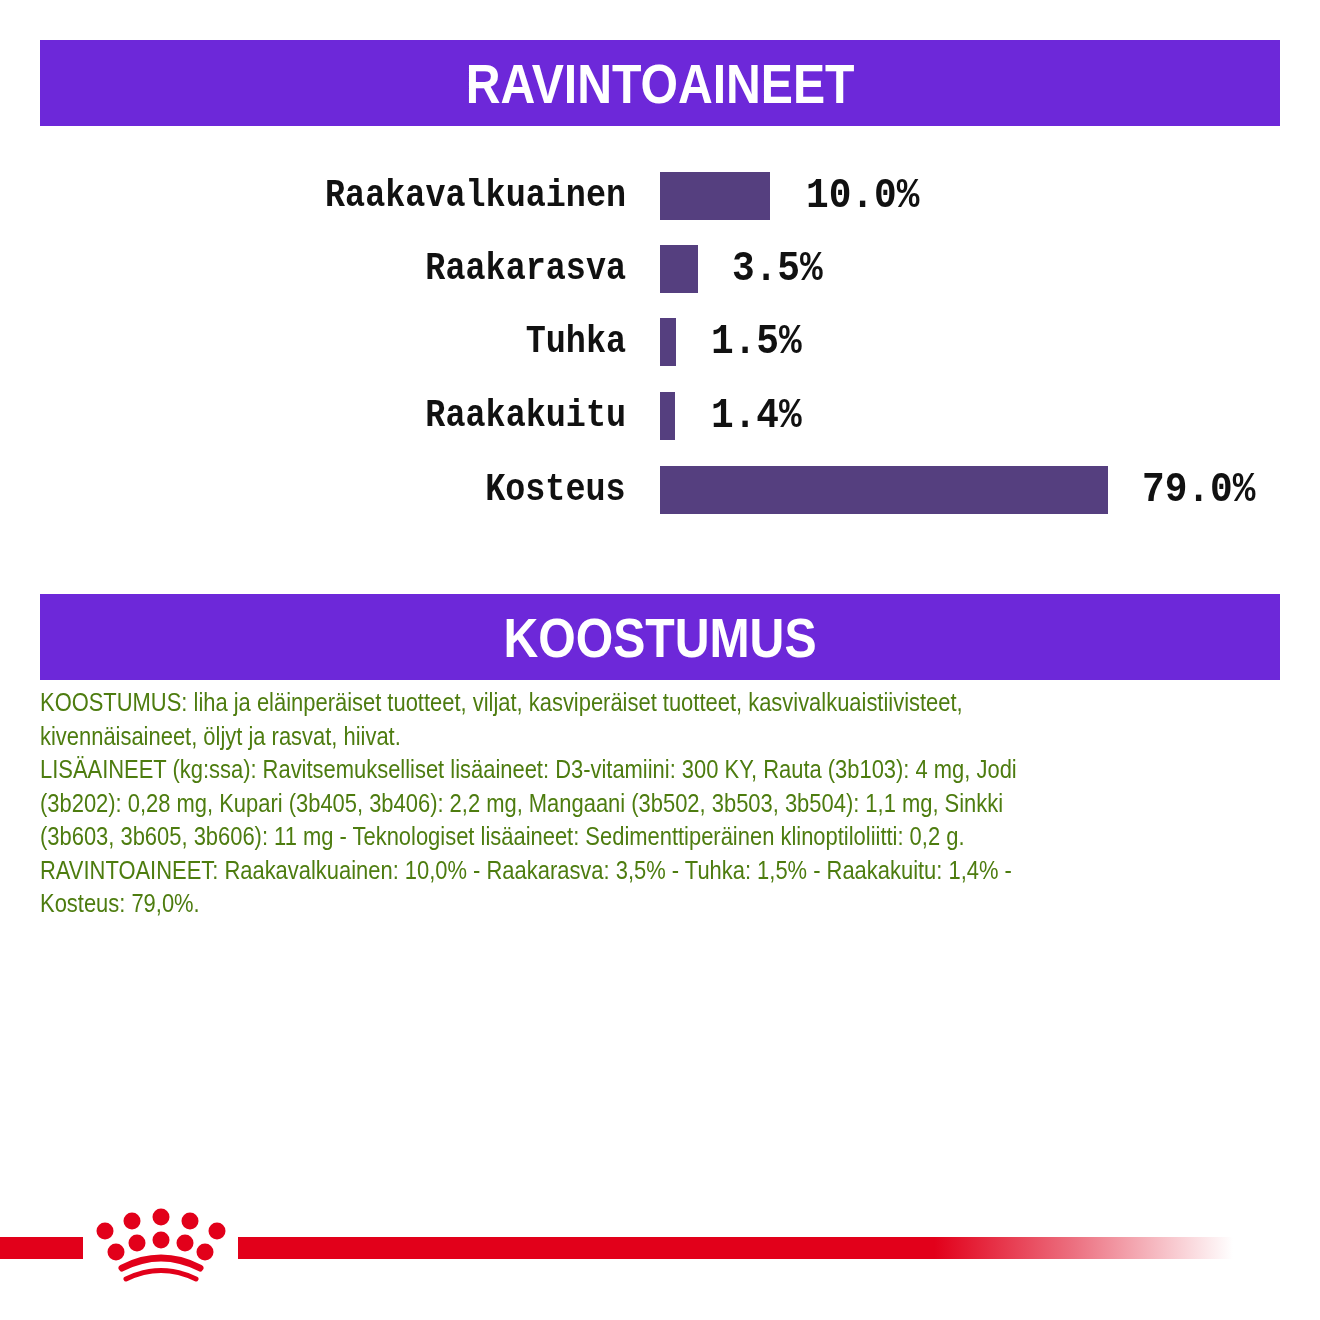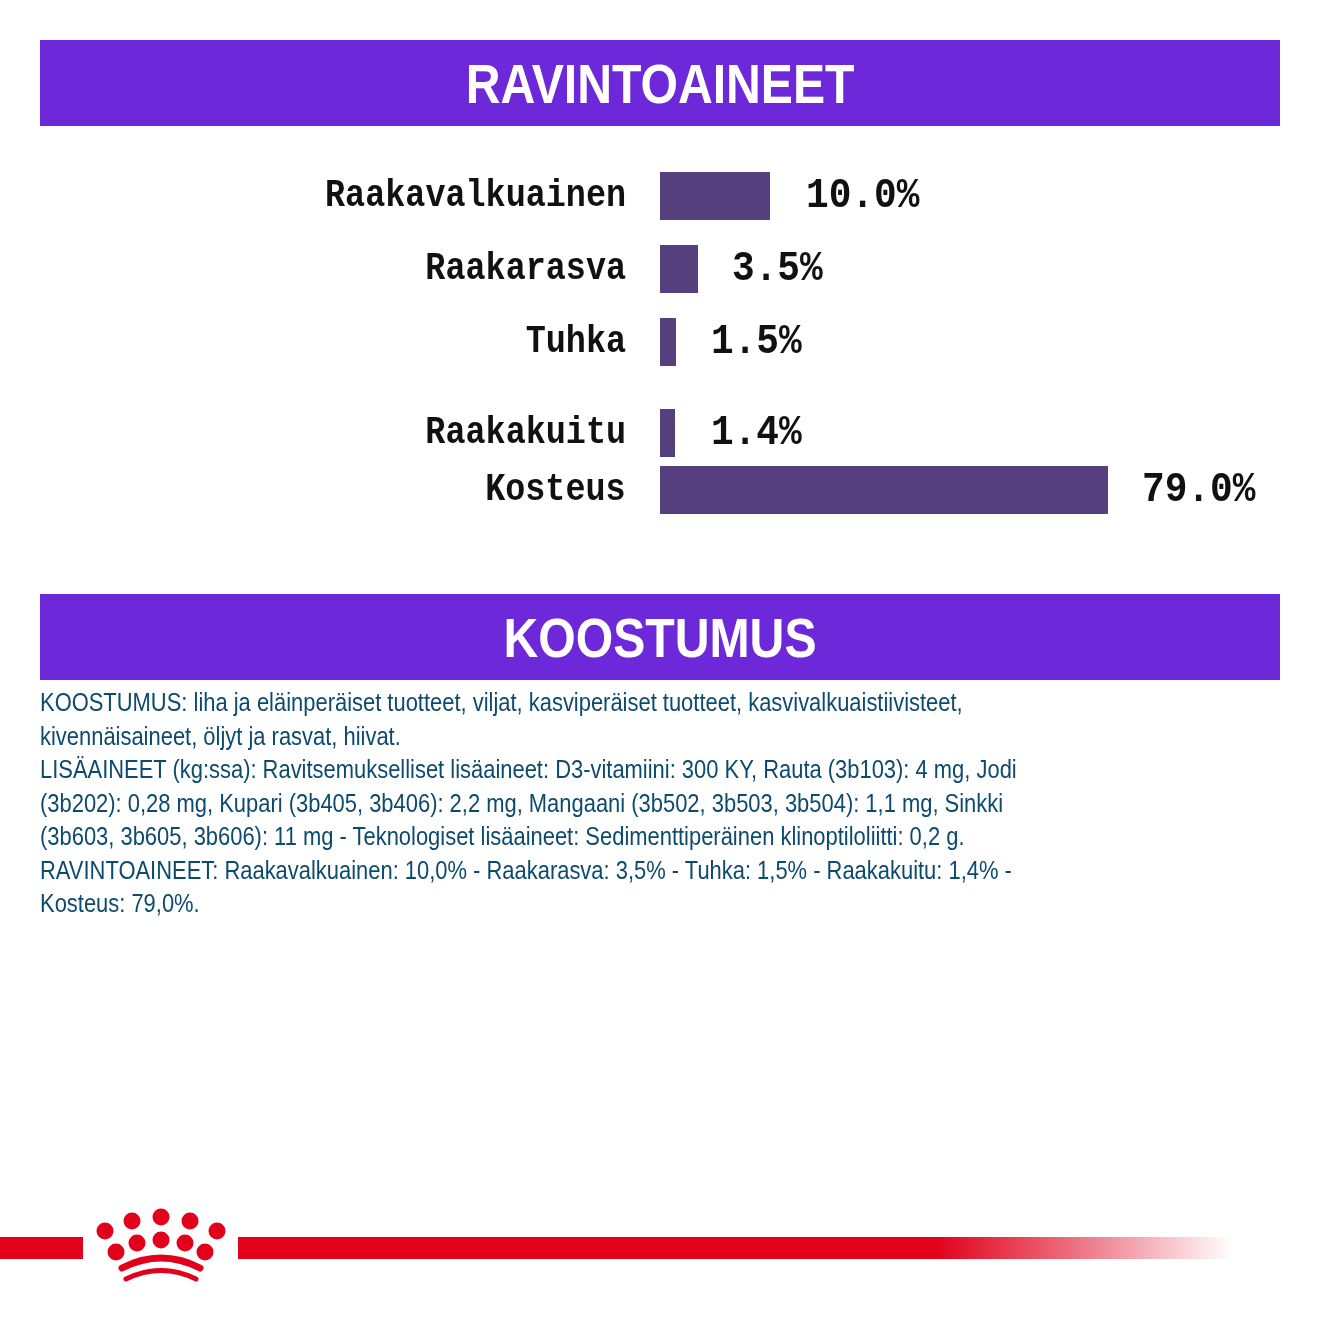--- a/index.html
+++ b/index.html
@@ -28,21 +28,21 @@
     .row-bar { position: absolute; left: 660px; top: 0; height: 48px; background: #553f7f; }
     .row-value {
       position: absolute; top: 0; height: 48px; line-height: 48px;
       font-weight: bold; font-size: 42px; color: #111; white-space: nowrap;
       transform-origin: left center; transform: scaleX(0.9);
     }
 
     .composition-text {
       position: absolute; left: 40px; top: 686px; width: 1200px;
       font-family: "Liberation Sans", sans-serif; font-size: 25.5px; line-height: 33.5px;
-      color: #0c4a6e;
+      color: #4d7c0f;
     }
     .composition-text p {
       white-space: nowrap; transform-origin: left center; transform: scaleX(0.86);
     }
 
     .footer-line-left {
       position: absolute; left: 0; top: 1237px; width: 83px; height: 22px; background: #e2001a;
     }
     .footer-line-right {
       position: absolute; left: 238px; top: 1237px; width: 995px; height: 22px;
@@ -66,21 +66,21 @@
   <div class="row" style="top:245px;">
     <span class="row-label">Raakarasva</span>
     <div class="row-bar" style="width:38px;"></div>
     <span class="row-value" style="left:732px;">3.5%</span>
   </div>
   <div class="row" style="top:318px;">
     <span class="row-label">Tuhka</span>
     <div class="row-bar" style="width:16px;"></div>
     <span class="row-value" style="left:711px;">1.5%</span>
   </div>
-  <div class="row" style="top:409px;">
+  <div class="row" style="top:392px;">
     <span class="row-label">Raakakuitu</span>
     <div class="row-bar" style="width:15px;"></div>
     <span class="row-value" style="left:711px;">1.4%</span>
   </div>
   <div class="row" style="top:466px;">
     <span class="row-label">Kosteus</span>
     <div class="row-bar" style="width:448px;"></div>
     <span class="row-value" style="left:1142px;">79.0%</span>
   </div>
 </div>

